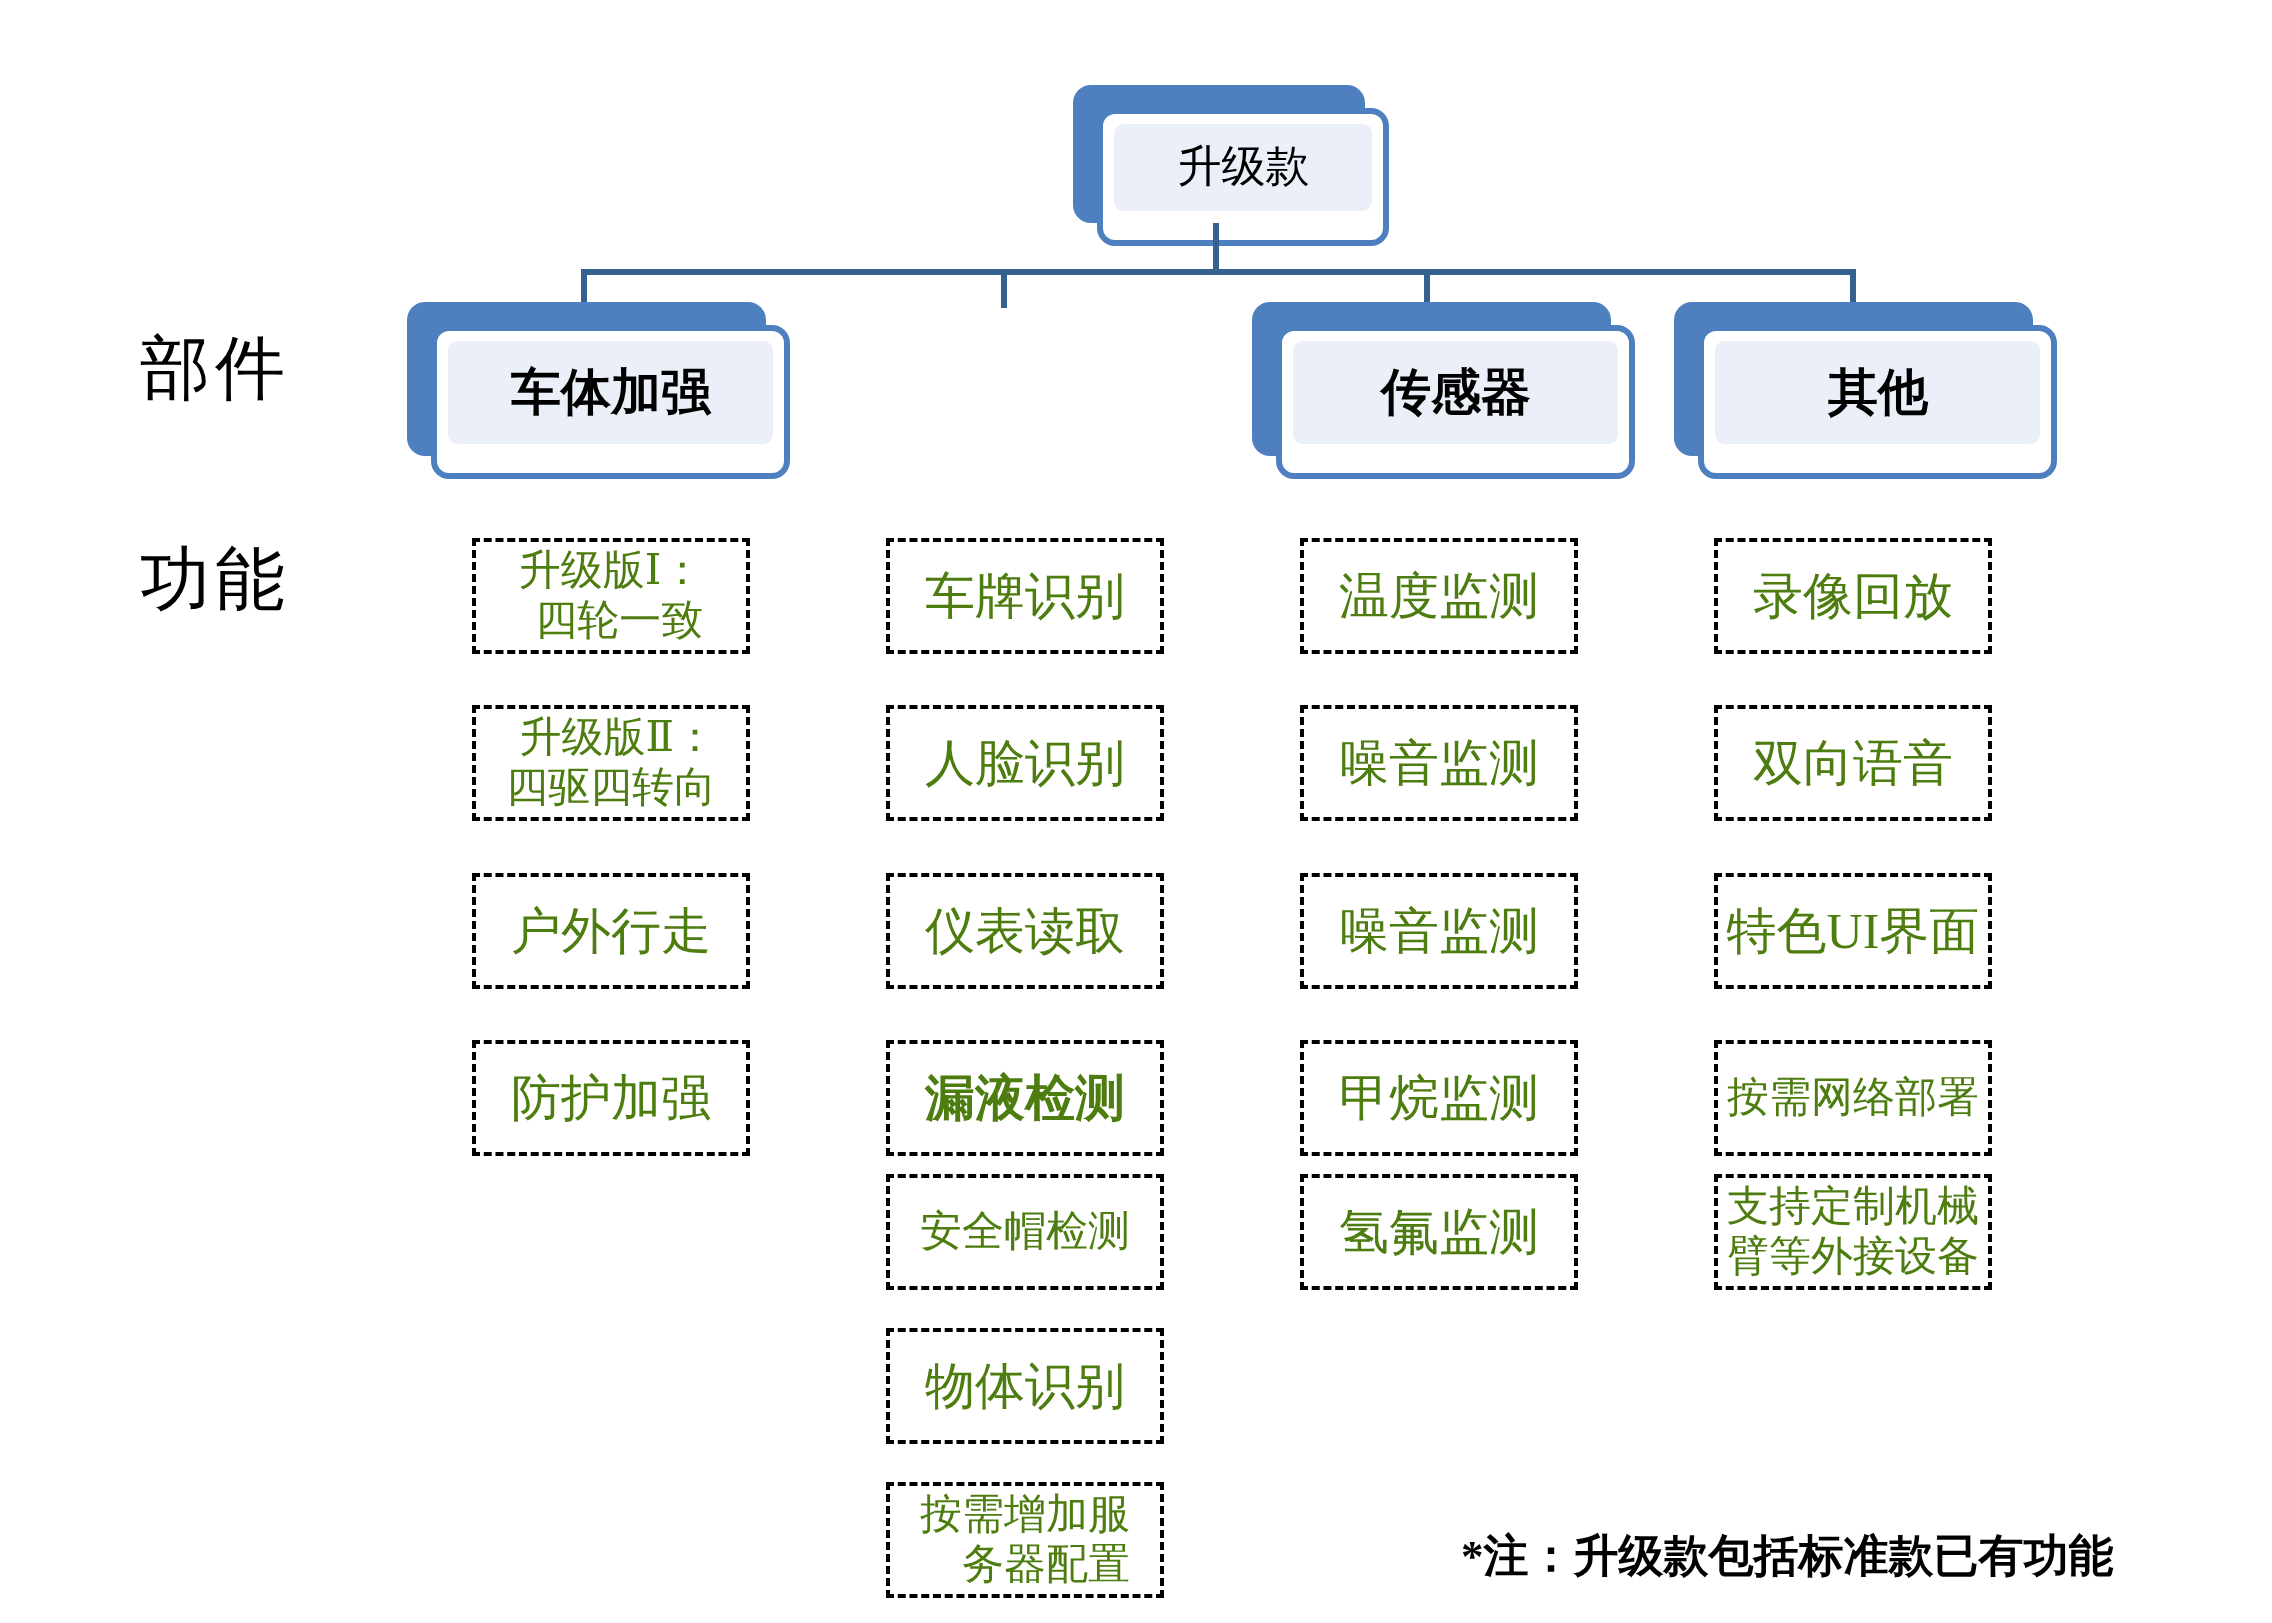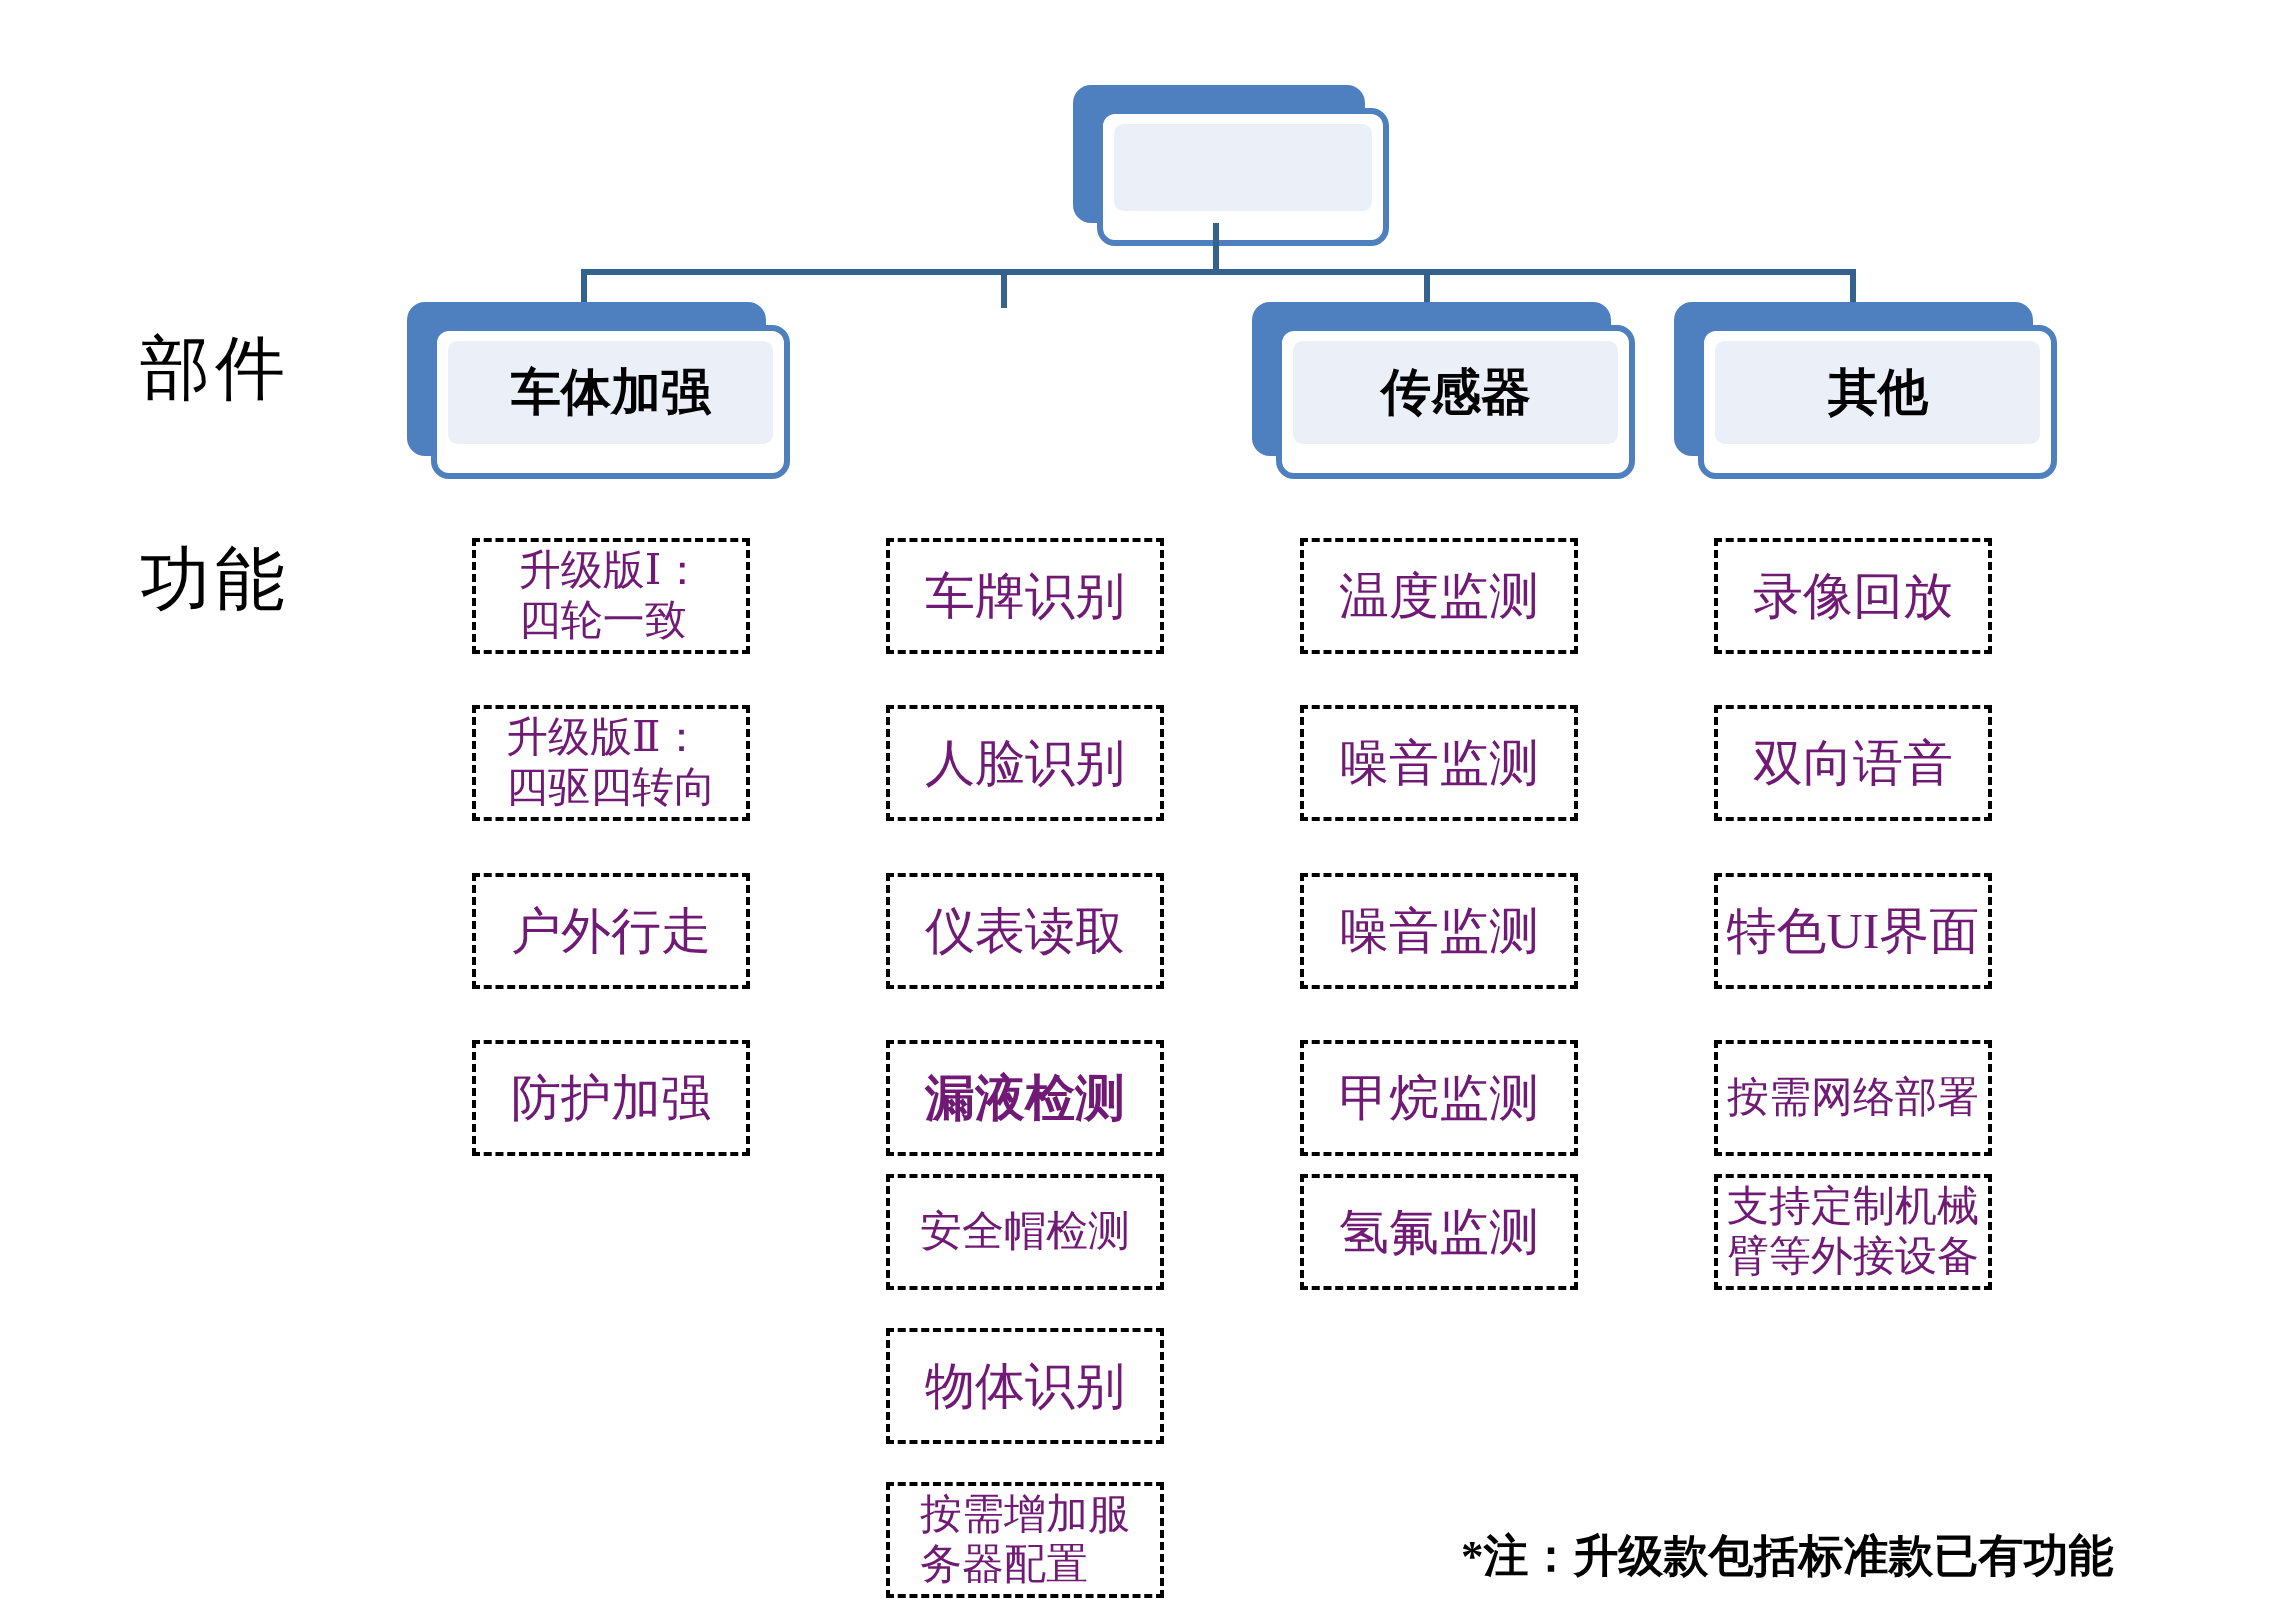--- a/index.html
+++ b/index.html
@@ -64,22 +64,22 @@
   .card.comp.narrow .lbl{font-size:43px;}
 
   
   .fbox{
     position:absolute;
     border:4.9px dashed #000000;
     box-sizing:border-box;
     display:flex;
     align-items:center;
     justify-content:center;
-    text-align:left;
-    color:#701a75;
+    text-align:right;
+    color:#4d7c0f;
     line-height:1.18;
     font-weight:400;
   }
   .fbox .txt{display:block;white-space:pre-line;}
 
   
   .footnote{
     position:absolute;
     font-size:45px;
     font-weight:700;
@@ -91,20 +91,21 @@
 </head>
 <body>
 
 <div id="stage">
 
   <div class="card root" style="left:1073px;top:85px;width:292px;height:138px;">
     <div class="back"></div>
     <div class="front">
       <div class="panel"></div>
     </div>
+    <div class="lbl" style="left:36px;top:32px;right:-13px;bottom:6.5px;">升级款</div>
   </div>
 
   <div class="conn conn-v" style="left:1213px;top:223px;width:5.7px;height:50px;"></div>
   <div class="conn conn-h" style="left:581px;top:269px;width:1274px;height:5.7px;"></div>
   <div class="conn conn-v" style="left:581px;top:269px;width:5.7px;height:39px;"></div>
   <div class="conn conn-v" style="left:1001px;top:269px;width:5.7px;height:39px;"></div>
   <div class="conn conn-v" style="left:1424px;top:269px;width:5.7px;height:39px;"></div>
   <div class="conn conn-v" style="left:1850px;top:269px;width:5.7px;height:39px;"></div>
 
   <div class="row-label" style="left:140px;top:334px;">部件</div>

